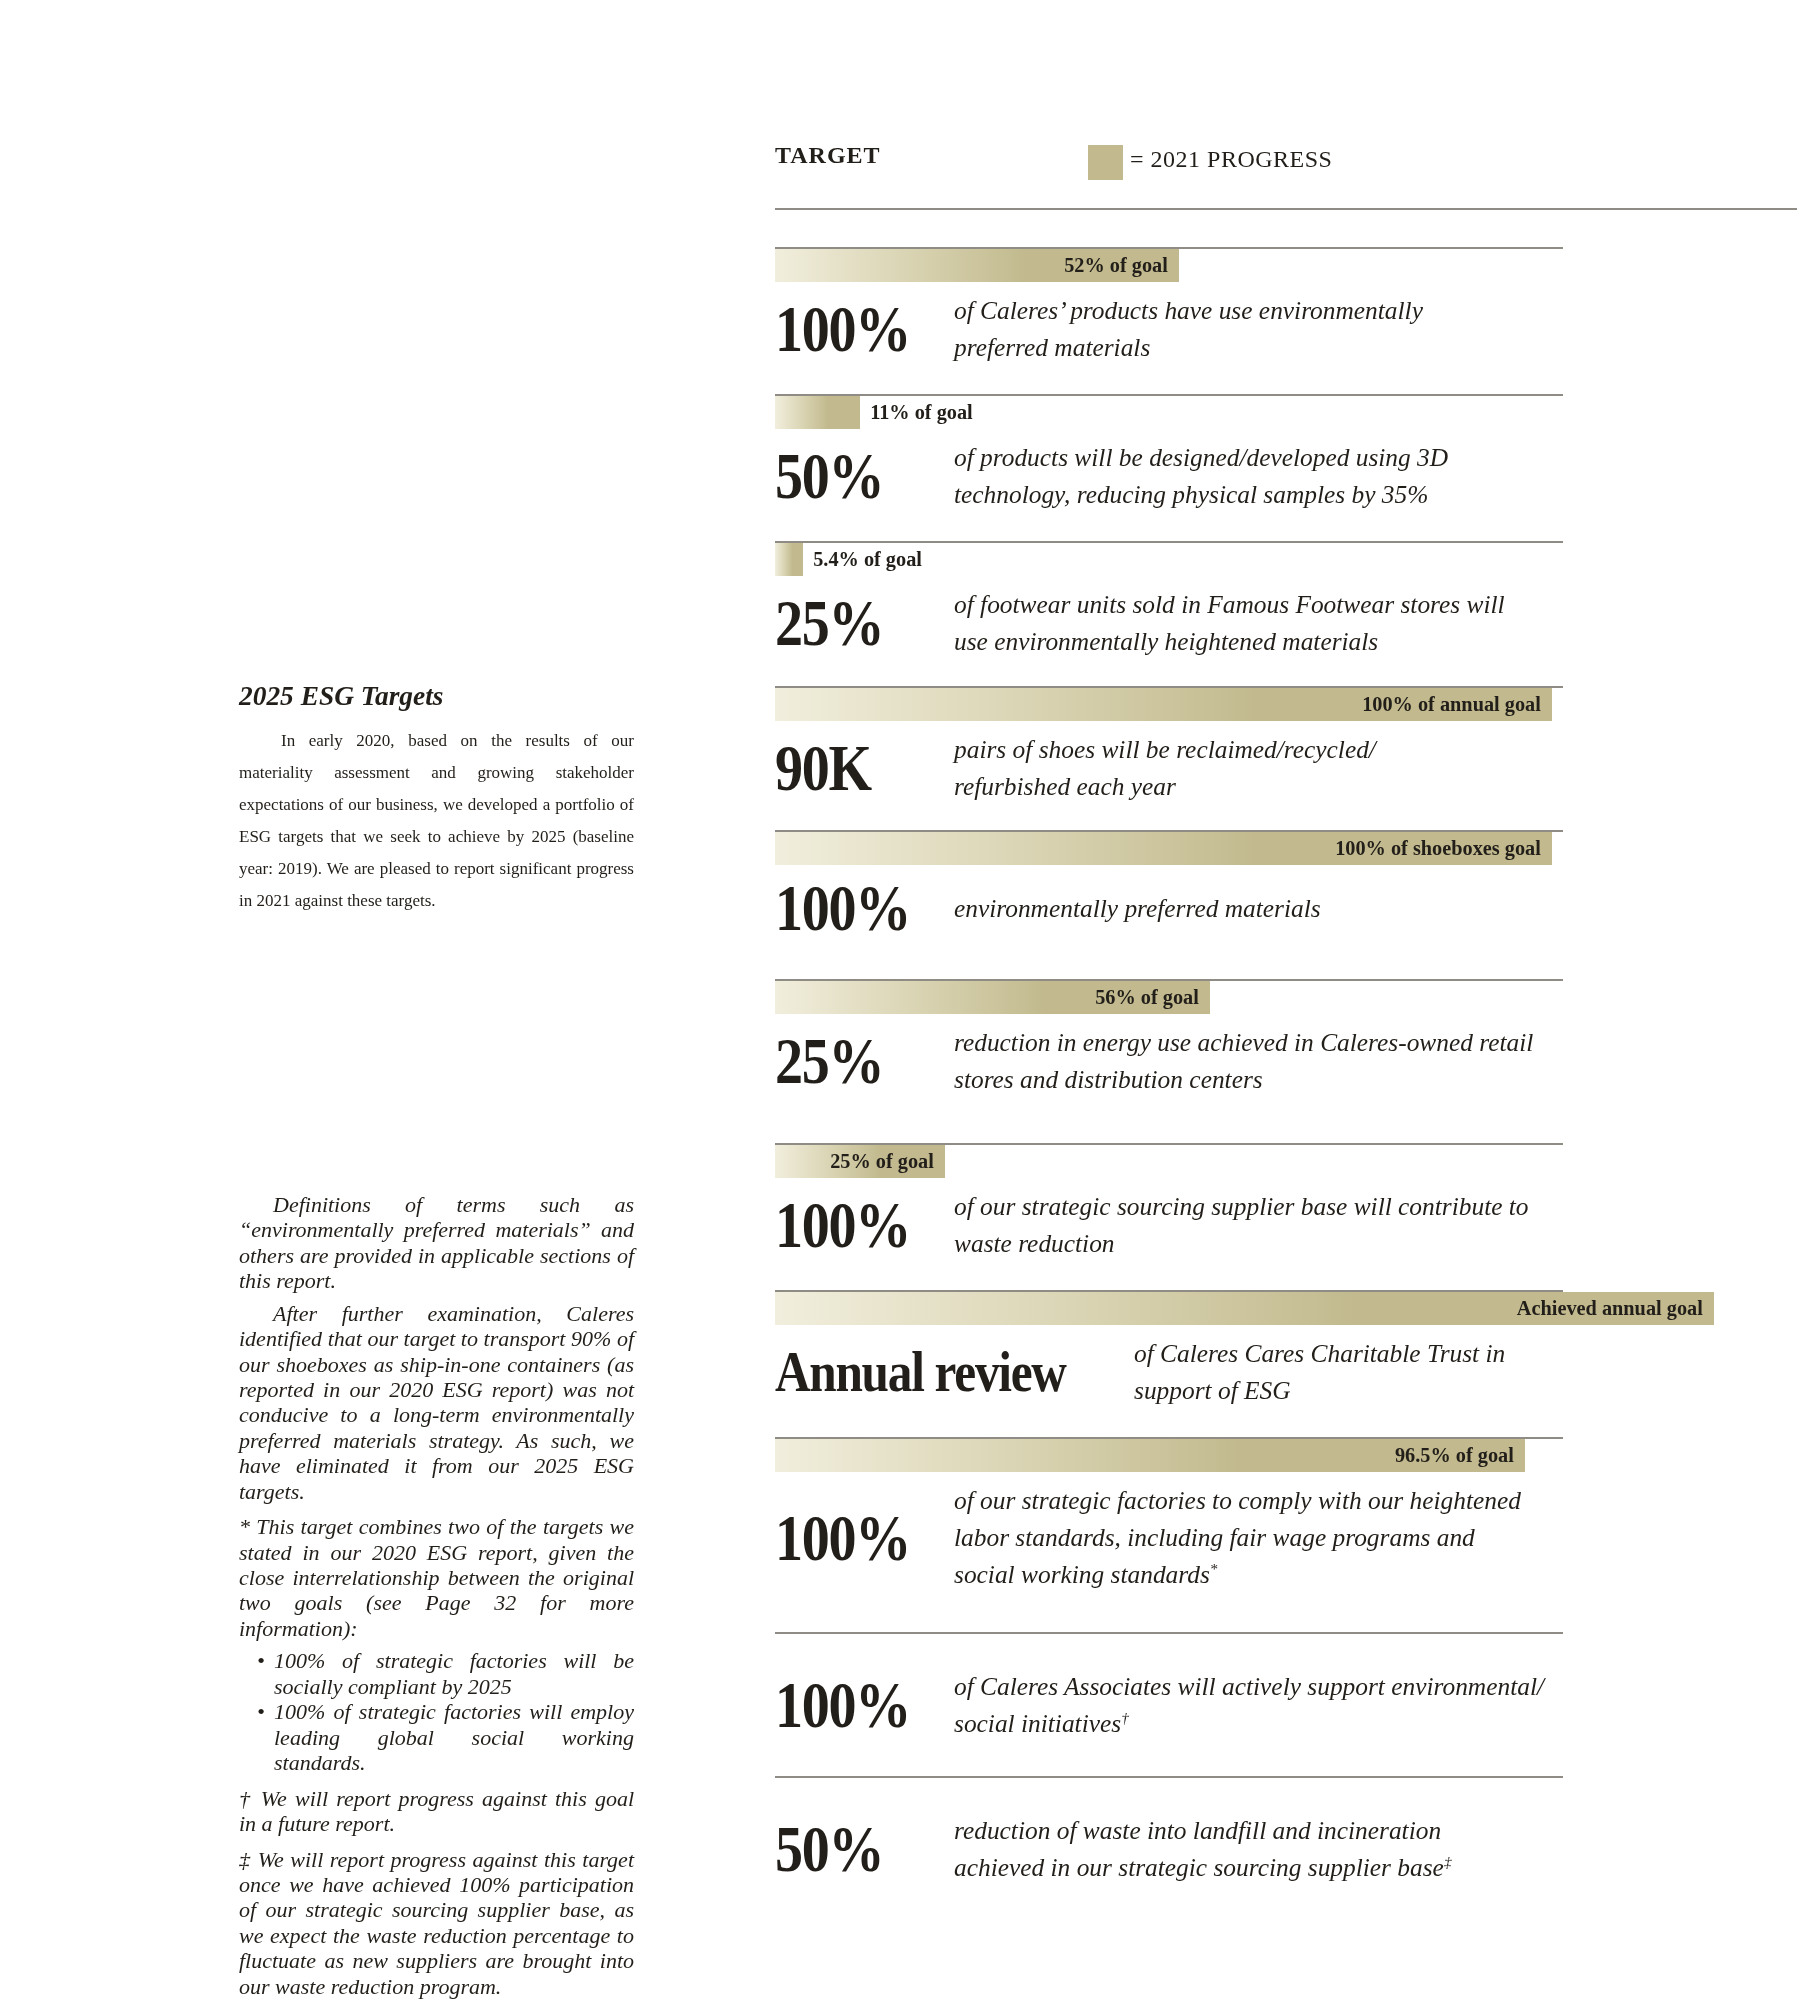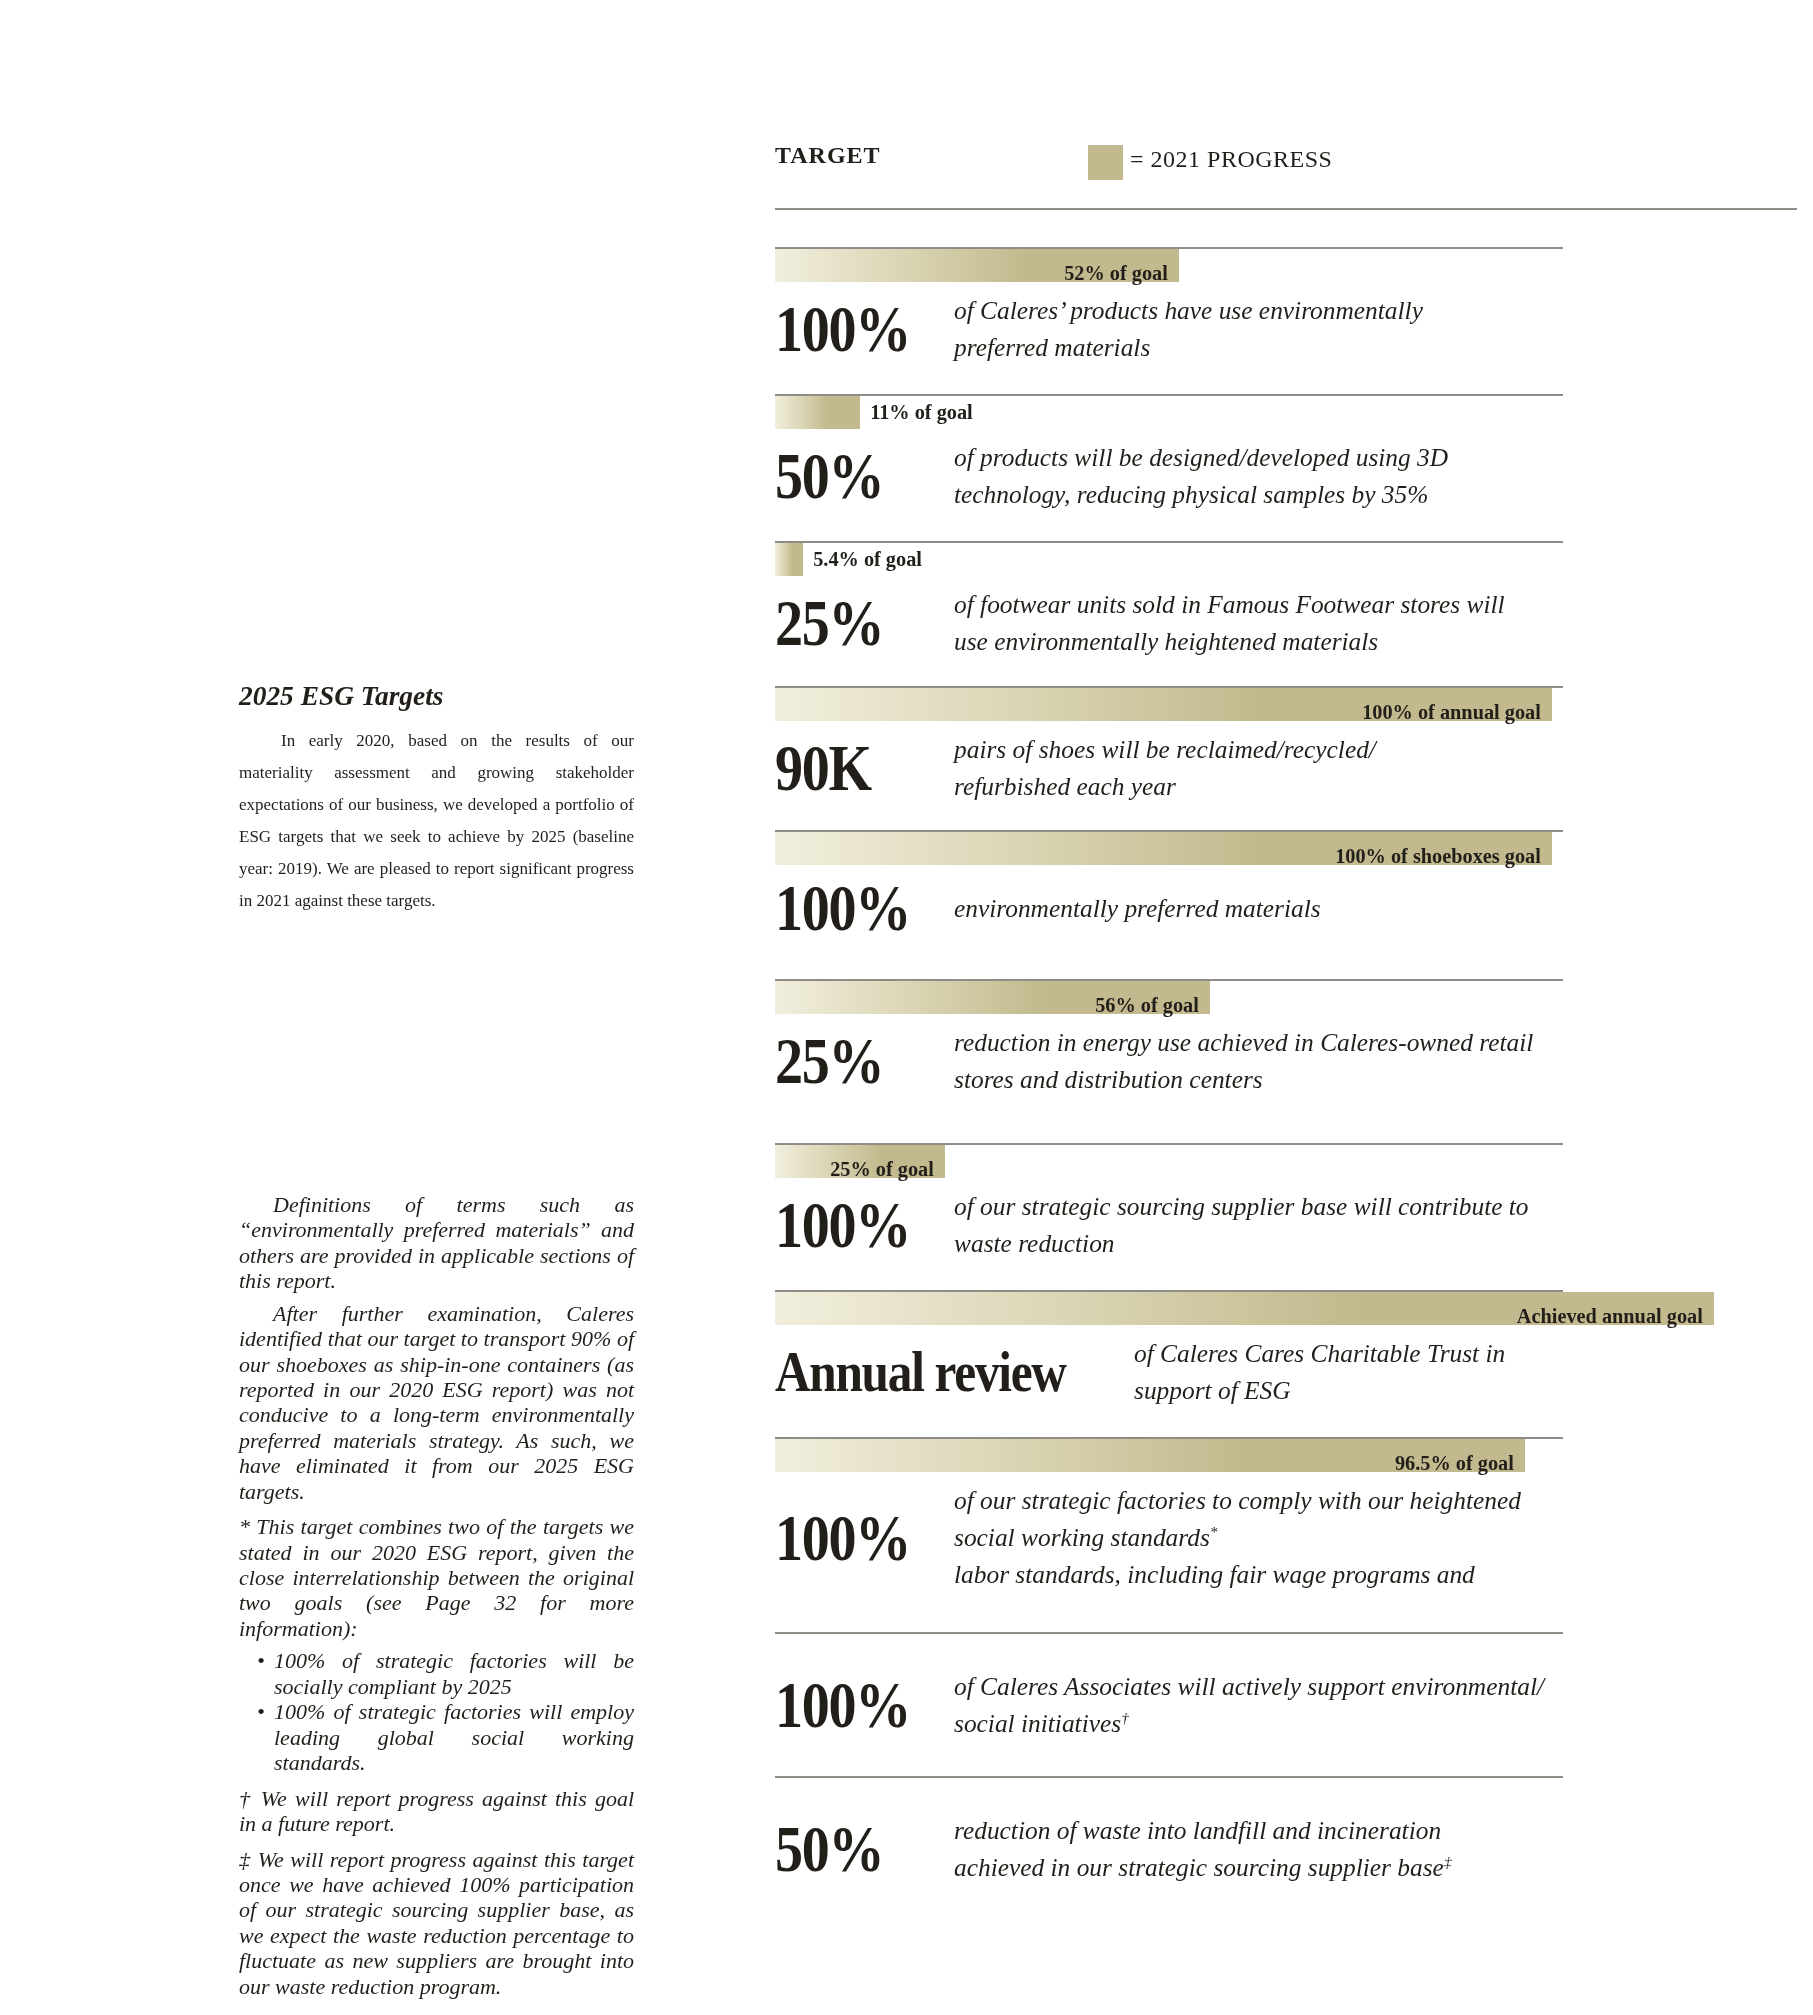--- a/index.html
+++ b/index.html
@@ -51,21 +51,21 @@
   .row{position:absolute;left:0;width:788px;}
   .row .rule{position:absolute;left:0;top:0;width:788px;height:1.5px;background:#8f8c85;}
   .bar{
     position:absolute;left:0;top:1.5px;height:33px;
   }
   .bar-label{
     position:absolute;top:50%;transform:translateY(-50%);
     white-space:nowrap;
     font-weight:700;font-size:20.3px;
   }
-  .bar-label.inside{right:11.2px;text-align:right;margin-top:8px;}
+  .bar-label.inside{right:11.2px;text-align:right;}
   .bar-label.outside{left:100%;margin-left:10.2px;}
   .content{
     position:absolute;left:0;top:45px;width:788px;
     display:flex;align-items:center;
   }
   .num{
     flex:none;width:179px;
     font-weight:700;font-size:66px;line-height:1;
     letter-spacing:-1.5px;
     transform:scaleX(0.85);transform-origin:left center;
@@ -208,22 +208,22 @@
         </div>
         <div class="row" style="top: 1437px;">
           <div class="rule"></div>
           <div class="bar" style="width: 750px; background: linear-gradient(90deg, rgb(241, 238, 221) 0%, rgb(221, 216, 185) 28%, rgb(194, 186, 142) 62%, rgb(194, 186, 142) 100%);">
             <span class="bar-label inside">96.5% of goal</span>
           </div>
           <div class="content">
             <div class="num">100%</div>
             <div class="desc">
               <div>of our strategic factories to comply with our heightened</div>
+              <div>labor standards, including fair wage programs and</div>
               <div>social working standards<sup>*</sup></div>
-              <div>labor standards, including fair wage programs and</div>
             </div>
           </div>
         </div>
         <div class="row" style="top: 1632px;">
           <div class="rule"></div>
           <div class="content" style="top: 36px;">
             <div class="num">100%</div>
             <div class="desc">
               <div>of Caleres Associates will actively support environmental/</div>
               <div>social initiatives<sup>†</sup></div>

